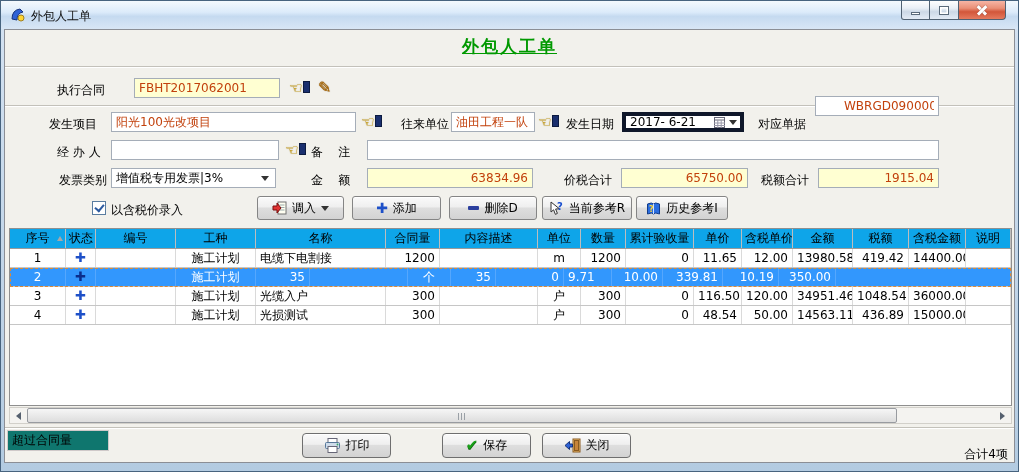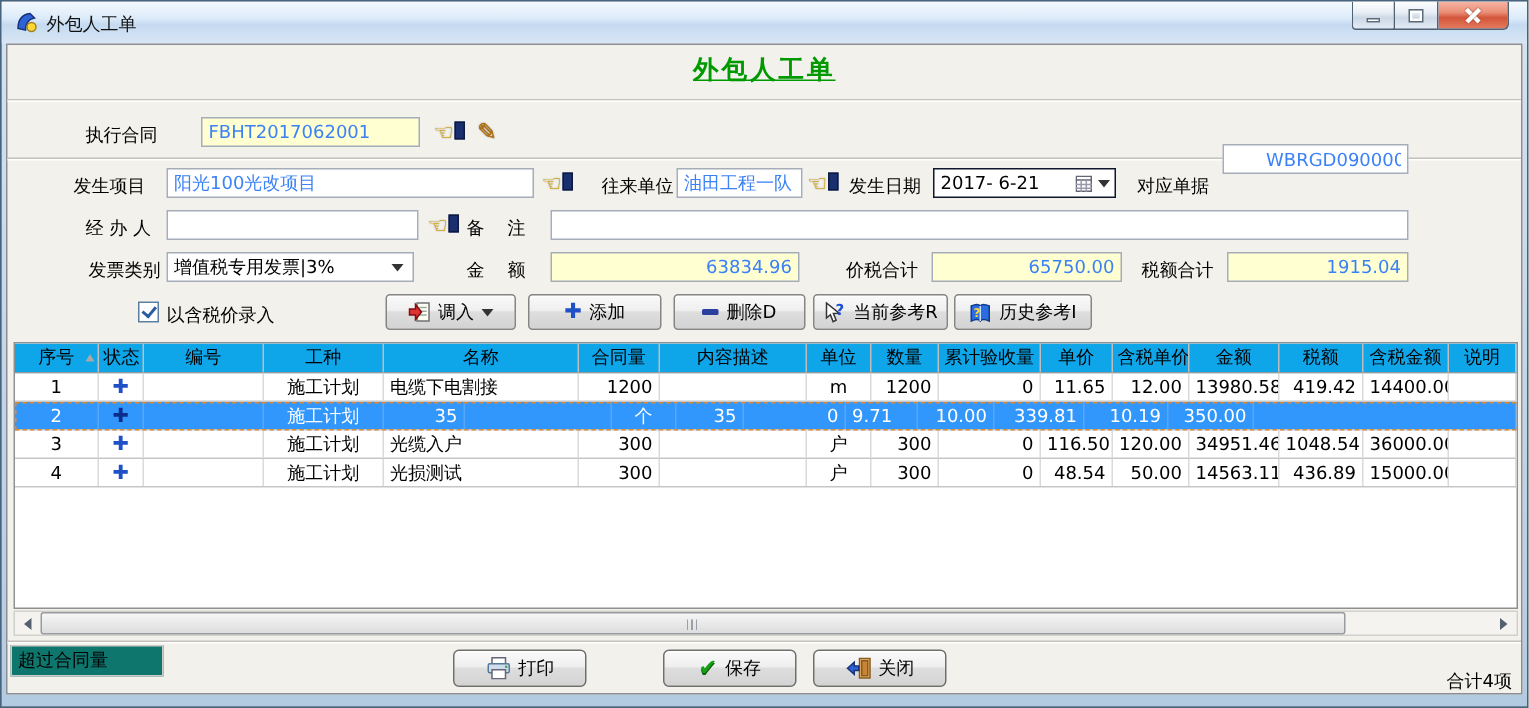--- a/index.html
+++ b/index.html
@@ -29,30 +29,30 @@
   .g-x::before{ transform:rotate(45deg);} .g-x::after{ transform:rotate(-45deg);}
   
   .content{ position:absolute; left:3px; right:3px; top:28px; bottom:8px;
     background:#f2f1ec; border:1px solid #8b8e95; }
   .doc-title{ position:absolute; top:5px; left:0; right:0; text-align:center;
     font-size:17px; font-weight:bold; color:#009900; text-decoration:underline; letter-spacing:2px;}
   .hline{ position:absolute; left:0; right:0; height:2px;
     border-top:1px solid #c3c1ba; border-bottom:1px solid #ffffff; }
   .lbl{ position:absolute; font-size:12px; color:#000; white-space:pre; }
   .inp{ position:absolute; height:20px; border:1px solid #a5adb8; background:#fff;
-    font:12px "DejaVu Sans","Liberation Sans",sans-serif; padding:1px 4px; color:#3b82f6; }
+    font:12px "DejaVu Sans","Liberation Sans",sans-serif; padding:1px 4px; color:#c2410c; }
   .inp.yellow{ background:#ffffd2; }
   .inp.num{ text-align:right; }
   .mini-ic{ position:absolute; width:24px; height:19px; display:flex; align-items:center;
     justify-content:flex-start; cursor:default; }
   .hand{ font-size:15px; line-height:15px; color:#d9a400; text-shadow:0 0 1px #6b5200; }
   .hand::after{ content:""; display:inline-block; width:5px; height:10px;
     background:#1a2f6e; margin-left:1px; border:1px solid #0c1a40; }
   .pencil{ font-size:16px; line-height:16px; color:#b36b00; text-shadow:0 0 1px #5e3800; }
-  .datewrap{ position:absolute; height:20px; border:1px solid #0f172a; background:#fff;
+  .datewrap{ position:absolute; height:20px; border:4px solid #0f172a; background:#fff;
     display:flex; align-items:center; padding:0 3px 0 4px; }
   .datewrap .val{ flex:1; font-size:12px; }
   .tri-down{ width:0; height:0; border-left:4px solid transparent;
     border-right:4px solid transparent; border-top:5px solid #333; }
   .combo{ position:absolute; height:20px; border:1px solid #a5adb8; background:#fff;
     display:flex; align-items:center; padding:0 6px 0 4px; }
   .combo .val{ flex:1; font-size:12px; white-space:nowrap; overflow:hidden; }
   
   .checkbox{ position:absolute; width:14px; height:14px; background:#fff;
     border:1px solid #5a7da0; }

